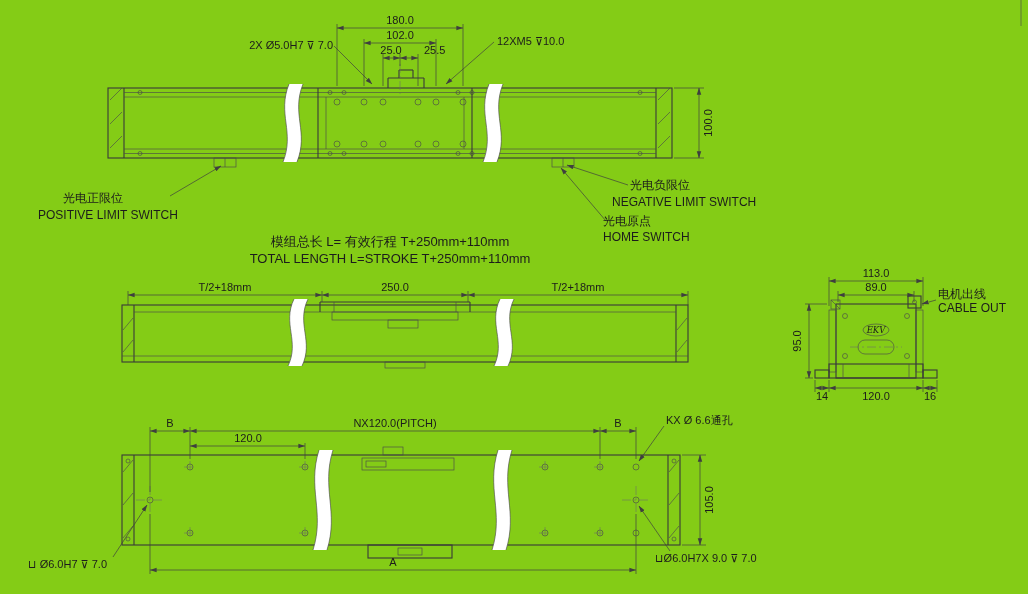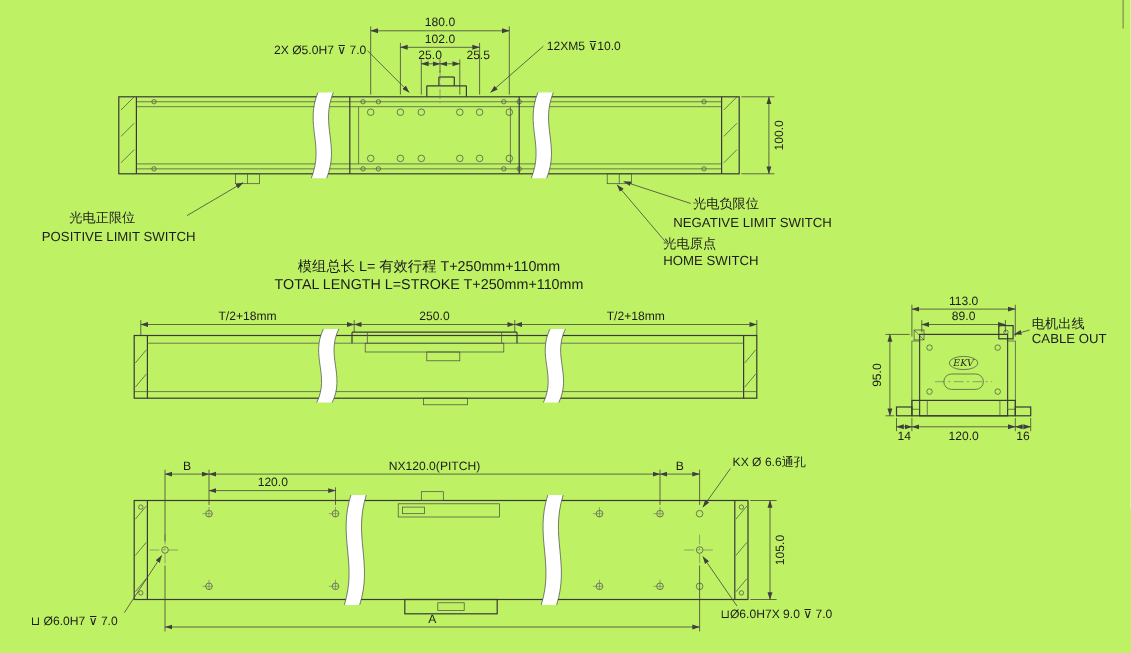--- a/index.html
+++ b/index.html
@@ -1,16 +1,16 @@
 <!DOCTYPE html>
 <html><head>
 <meta charset="utf-8">
 <style>
   html,body{margin:0;padding:0;background:#ffffff;}
-  .page{position:relative;width:1028px;height:594px;background:#bef264;overflow:hidden;
+  .page{position:relative;width:1028px;height:594px;background:#84cc16;overflow:hidden;
         font-family:"Liberation Sans","DejaVu Sans",sans-serif;}
   svg{display:block}
   svg text{font-family:"Liberation Sans","DejaVu Sans",sans-serif;fill:#1c1c1c;}
   .ol{stroke:#3a3a3a;stroke-width:1.1;fill:none;}
   .tn{stroke:#4a4a4a;stroke-width:0.65;fill:none;}
   .dm{stroke:#3f3f3f;stroke-width:0.7;fill:none;}
   .cl{stroke:#6a6a6a;stroke-width:0.55;fill:none;stroke-dasharray:9 3 2 3;}
   .wf{fill:#ffffff;stroke:none;}
   .t11{font-size:11px;}
   .t12{font-size:12px;}

